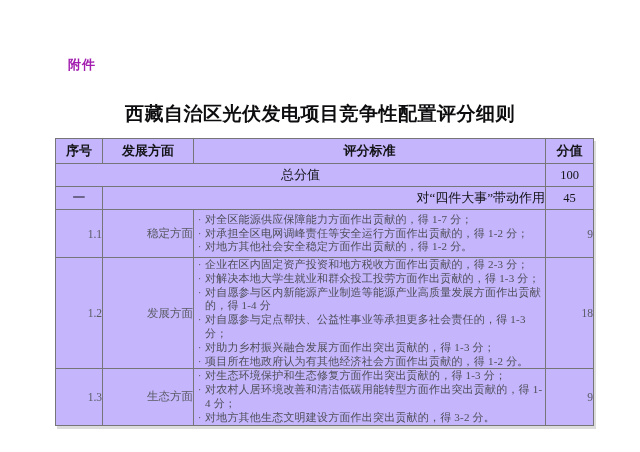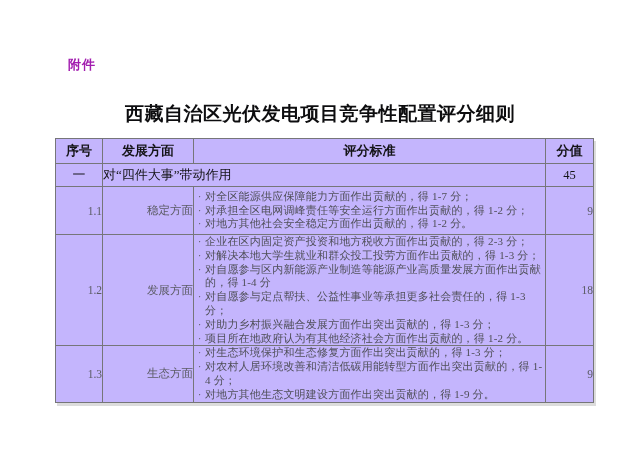--- a/index.html
+++ b/index.html
@@ -53,21 +53,21 @@
     height: 25px;
     font-size: 13px;
     font-weight: bold;
     text-align: center;
     color: #141417;
   }
   tr.total-row td { height: 23px; }
   tr.section-row td { height: 23px; }
   .bold   { font-weight: bold; color: #141417; }
   .center { text-align: center; }
-  .left-pad { padding-left: 6px; text-align: left; }
+  .left-pad { padding-left: 6px; text-align: right; }
   .cell-13 { font-size: 13px; }
   .cell-12 { font-size: 12.5px; }
 
   tr.detail-row td { color: #53535c; }
   tr.detail-row .idx, tr.detail-row .ind, tr.detail-row .scr {
     font-size: 11.5px;
     text-align: right;
     color: #5b5b64;
   }
   td.criteria-cell { padding: 3px 4px 3px 7px; }
@@ -103,20 +103,24 @@
     <col class="col-score">
   </colgroup>
   <tbody>
     <tr class="header-row">
       <th>序号</th>
       <th>发展方面</th>
       <th>评分标准</th>
       <th>分值</th>
     </tr>
 
+    <tr class="total-row">
+      <td colspan="3" class="center bold cell-13">总分值</td>
+      <td class="center bold cell-12">100</td>
+    </tr>
 
     <tr class="section-row">
       <td class="center bold cell-13">一</td>
       <td colspan="2" class="bold left-pad cell-13">对“四件大事”带动作用</td>
       <td class="center bold cell-12">45</td>
     </tr>
 
     <tr class="detail-row row-h48">
       <td class="idx">1.1</td>
       <td class="ind">稳定方面</td>
@@ -176,19 +180,19 @@
         <div class="bullet-line">
             <span class="bullet-dot">·</span>
             <span class="bullet-text">对生态环境保护和生态修复方面作出突出贡献的，得 1-3 分；</span>
           </div>
         <div class="bullet-line">
             <span class="bullet-dot">·</span>
             <span class="bullet-text">对农村人居环境改善和清洁低碳用能转型方面作出突出贡献的，得 1-4 分；</span>
           </div>
         <div class="bullet-line">
             <span class="bullet-dot">·</span>
-            <span class="bullet-text">对地方其他生态文明建设方面作出突出贡献的，得 1-9 分。</span>
+            <span class="bullet-text">对地方其他生态文明建设方面作出突出贡献的，得 3-2 分。</span>
           </div>
       </td>
       <td class="scr">9</td>
     </tr>
   </tbody>
 </table>
 
 </body></html>

